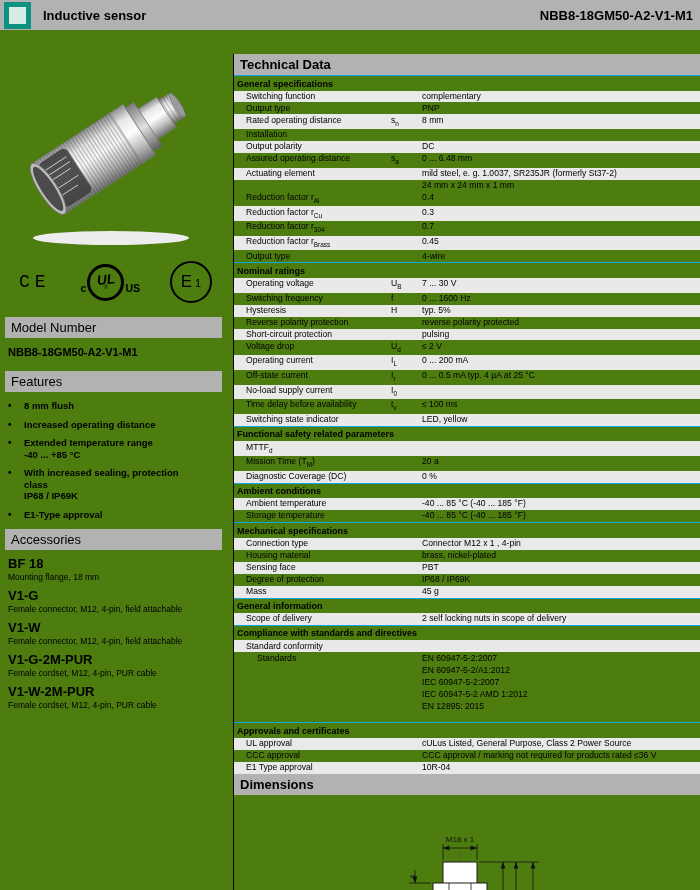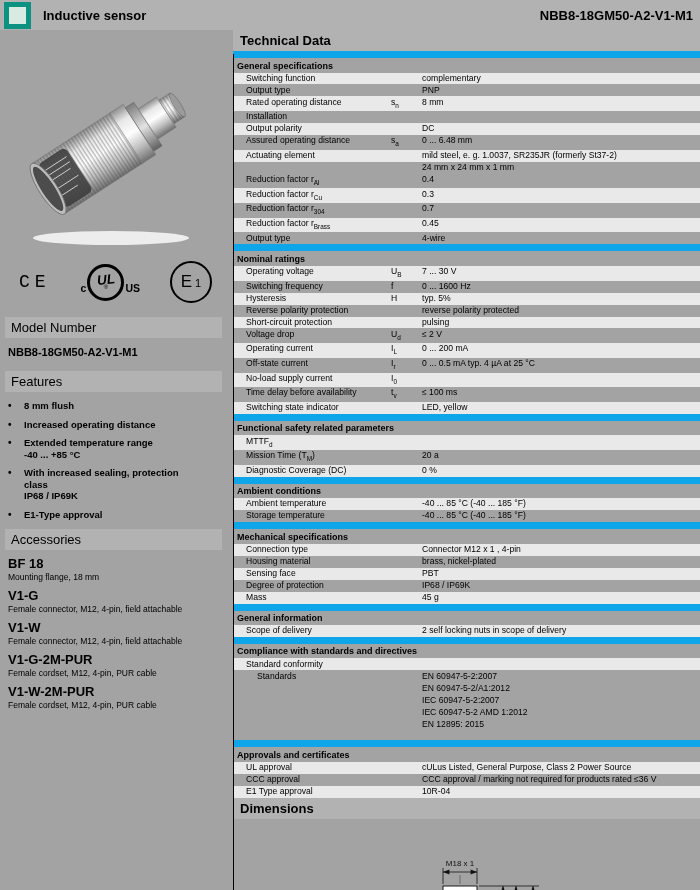--- a/index.html
+++ b/index.html
@@ -1,16 +1,16 @@
 <!DOCTYPE html>
 <html><head>
 <meta charset="utf-8">
 <style>
   html,body { margin:0; padding:0; background:#fff; }
-  .page { width:700px; height:890px; position:relative; overflow:hidden; background:#a3a3a3;
+  .page { width:700px; height:890px; position:relative; overflow:hidden; background:#4d7c0f;
           font-family:"Liberation Sans", sans-serif; color:#000; }
 
   
   .topbar { height:30px; background:#b2b2b2; display:flex; align-items:center; }
   .logo { width:17px; height:17px; background:#d8ebe3; border:5px solid #0d9180; margin-left:4px; }
   .topbar-title { font-size:13px; font-weight:bold; margin-left:12px; }
   .topbar-model { margin-left:auto; margin-right:7px; font-size:13px; font-weight:bold; }
 
   
   .columns { display:flex; align-items:stretch; }
@@ -40,22 +40,22 @@
   .features-list li { display:flex; margin:0 0 7px 3px; }
   .features-list .bullet { width:16px; font-size:10px; font-weight:bold; }
   .features-list .ftext { font-size:9.5px; font-weight:bold; line-height:11.5px; }
 
   .acc-item { margin:6px 0 0 3px; }
   .acc-name { font-size:13px; font-weight:bold; }
   .acc-desc { font-size:8.5px; margin-top:1px; }
 
   
   .rbar { background:#b2b2b2; font-size:13px; font-weight:bold; padding:3px 7px; }
-  .rbar.first { }
-  .sec-header { font-size:9px; font-weight:bold; border-top:7px solid #0ea5e9; padding:2.5px 0 2px 4px; }
+  .rbar.first { margin-top:24px; }
+  .sec-header { font-size:9px; font-weight:bold; border-top:1px solid #0ea5e9; padding:2.5px 0 2px 4px; }
   .sec-header.gap { margin-top:10px; }
   .trow { display:grid; grid-template-columns:145px 31px 1fr; padding:1.2px 0 1.2px 13px;
           font-size:8.6px; line-height:9.6px; }
   .trow.shade { background:#e9e9e9; }
   .tlabel.ind { padding-left:11px; }
   .trow sub { font-size:6.4px; }
   .tval { padding-right:4px; }
 
   .drawing { margin-top:12px; display:flex; justify-content:center; }
   svg text { font-family:"Liberation Sans", sans-serif; font-size:8px; fill:#111; }

